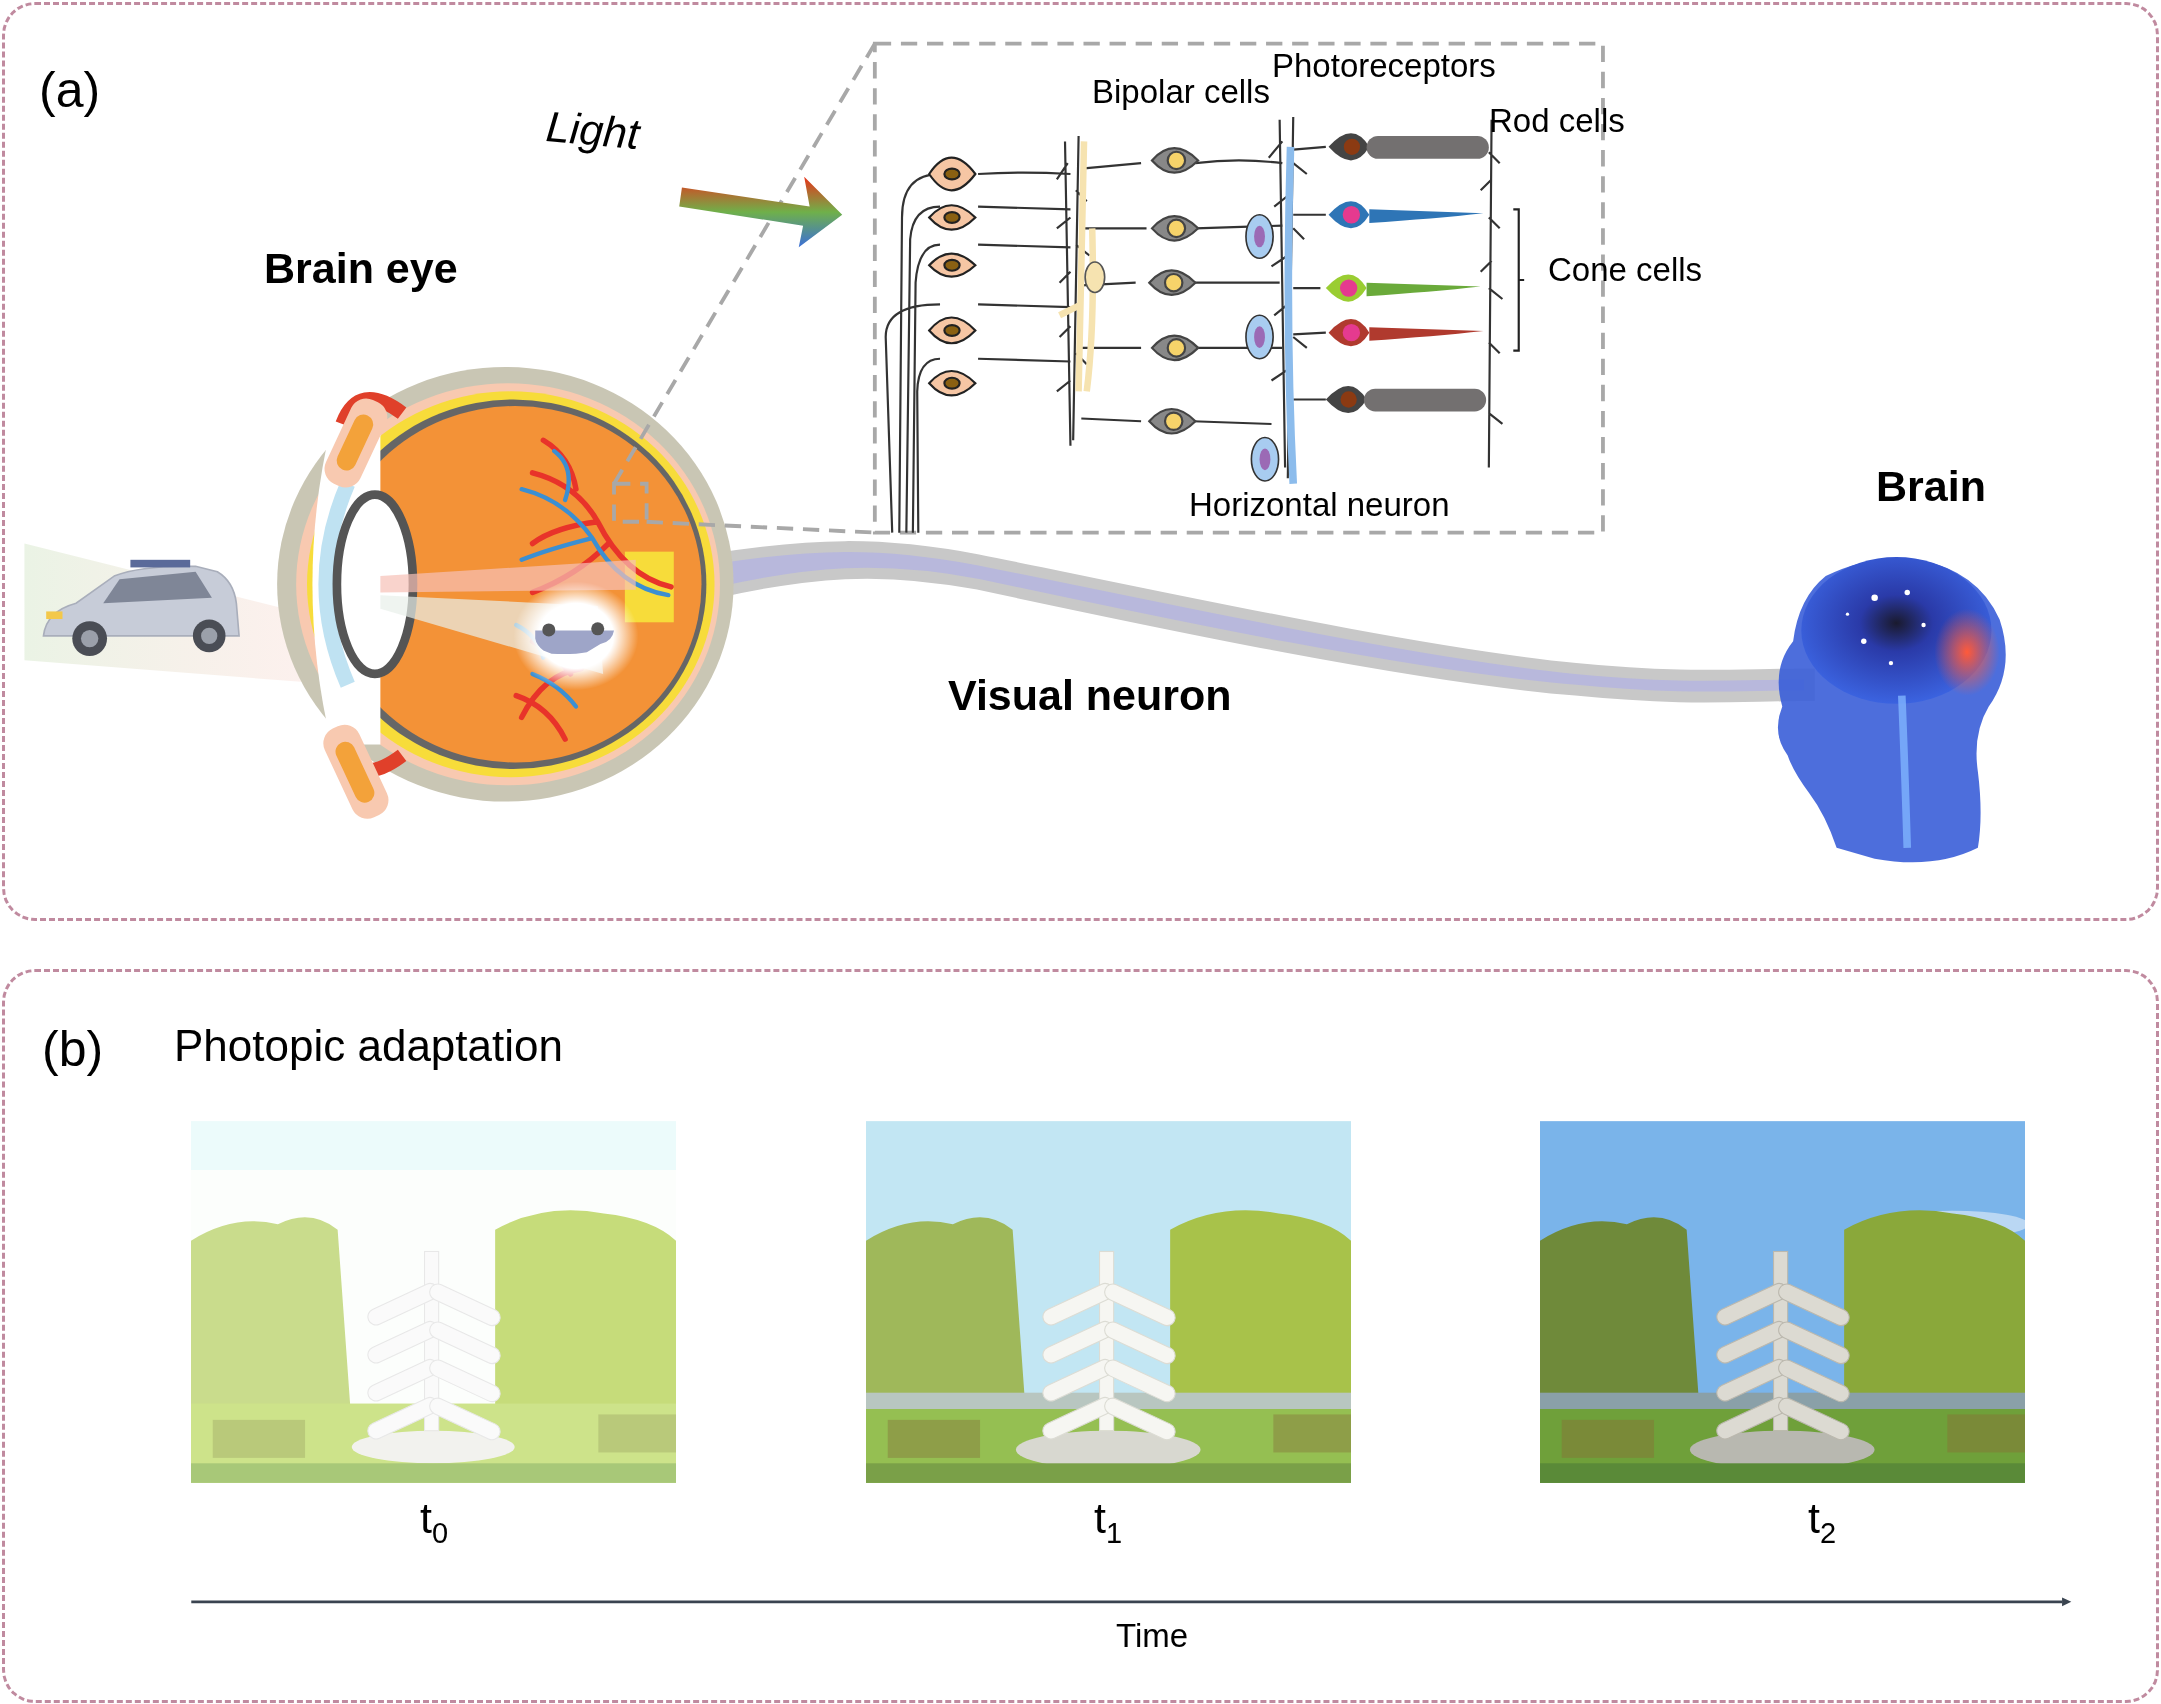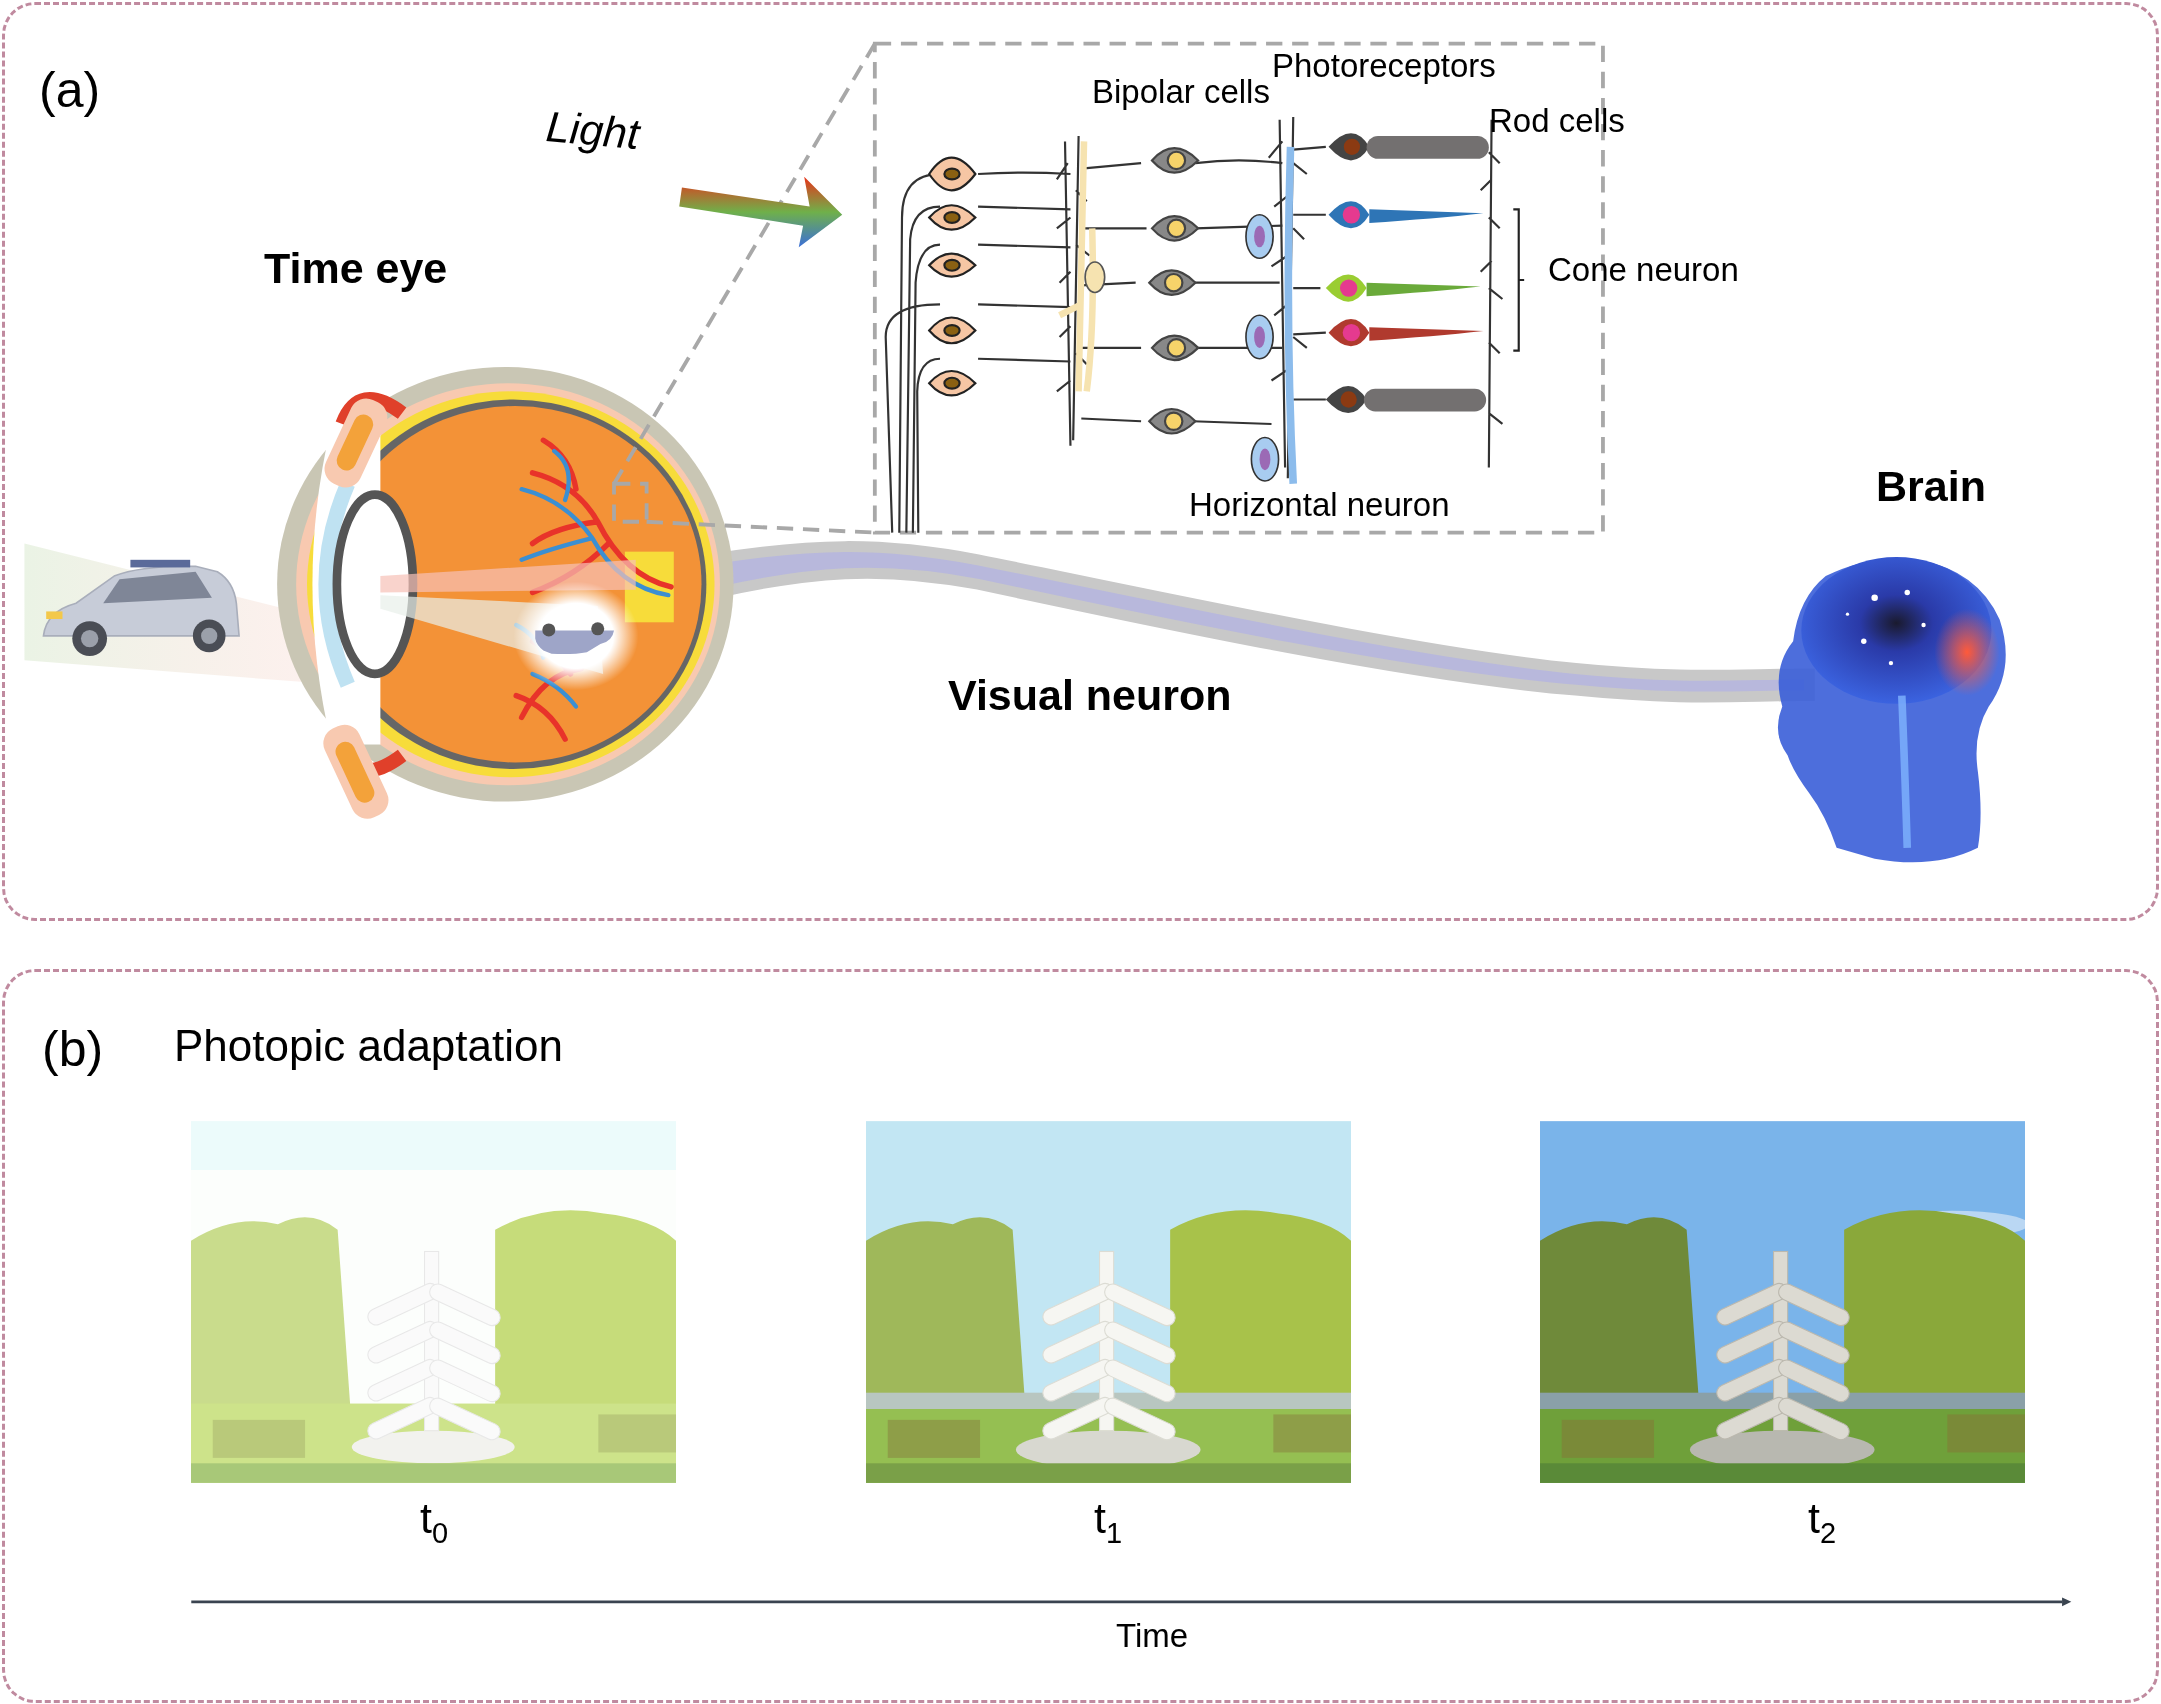--- a/index.html
+++ b/index.html
@@ -233,27 +233,27 @@
         <circle cx="3480" cy="1220" r="4"></circle>
         <circle cx="3540" cy="1150" r="4"></circle>
         <circle cx="3400" cy="1130" r="3"></circle>
     </g>
     <path d="M3500,1280 Q3505,1400 3510,1560" stroke="#7fb4ff" stroke-width="14" fill="none" opacity="0.8"></path>
   </g>
 </svg>
 
 <div class="txt panel-label" style="left:39px;top:65px;">(a)</div>
 <div class="txt" style="left:546px;top:109px;font-size:43px;font-style:italic;transform:rotate(5deg);">Light</div>
-<div class="txt bold-label" style="left:264px;top:247px;">Time eye</div>
+<div class="txt bold-label" style="left:264px;top:247px;">Brain eye</div>
 <div class="txt bold-label" style="left:1876px;top:465px;">Brain</div>
 <div class="txt bold-label" style="left:948px;top:674px;">Visual neuron</div>
 <div class="txt retina-label" style="left:1272px;top:49px;">Photoreceptors</div>
 <div class="txt retina-label" style="left:1092px;top:75px;">Bipolar cells</div>
 <div class="txt retina-label" style="left:1489px;top:104px;">Rod cells</div>
-<div class="txt retina-label" style="left:1548px;top:253px;">Cone neuron</div>
+<div class="txt retina-label" style="left:1548px;top:253px;">Cone cells</div>
 <div class="txt retina-label" style="left:1189px;top:488px;">Horizontal neuron</div>
 
 <div class="txt panel-label" style="left:42px;top:1024px;">(b)</div>
 <div class="txt" style="left:174px;top:1024px;font-size:44px;">Photopic adaptation</div>
 
 <div class="photo" style="left:191px;top:1121px;">
   <svg width="485" height="362" viewBox="0 0 893 666">
     <rect width="893" height="666" fill="#fcfefc"></rect>
     <rect width="893" height="90" fill="#ecfbfb"></rect>
     <path d="M0,220 Q80,170 160,190 Q220,160 270,200 L300,620 L0,620 Z" fill="#c9dc8c"></path>

